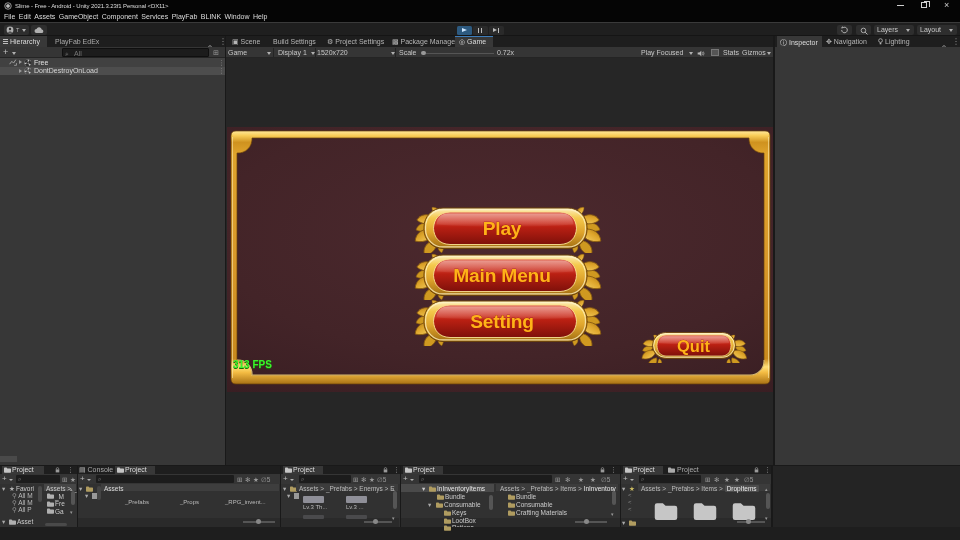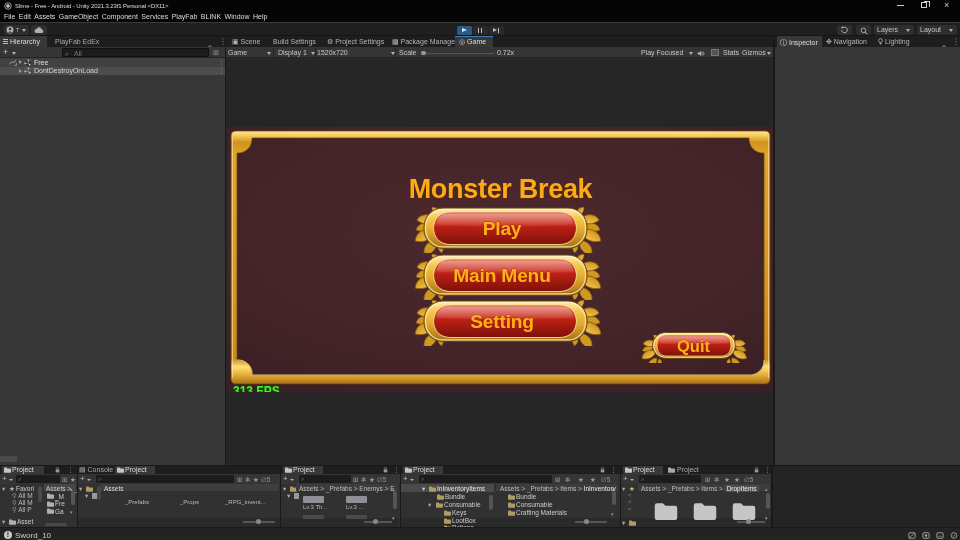--- a/index.html
+++ b/index.html
@@ -210,21 +210,20 @@
           </linearGradient>
         </defs>
         <path fill-rule="evenodd" fill="url(#goldv)" stroke="#6b420c" stroke-width="0.7" d="
           M9,4 H538 Q543,4 543,9 V252 Q543,257 538,257 H9 Q4,257 4,252 V9 Q4,4 9,4 Z
           M25,11 H522 A14,14 0 0 0 537,26 V233 A14,14 0 0 1 522,248 H25 A14,14 0 0 0 10,233 V26 A14,14 0 0 0 25,11 Z"></path>
         <path fill="none" stroke="#ffe9a0" stroke-width="1.1" d="M10,233 A14,14 0 0 1 25,248 H522 A14,14 0 0 0 537,233" opacity="0.7"></path>
         <path fill="none" stroke="#fff3bc" stroke-width="1" d="M5.5,10 V251" opacity="0.55"></path>
         <path fill="none" stroke="#fff3bc" stroke-width="1" d="M541.5,10 V251" opacity="0.55"></path>
       </svg>
 
-      <div class="abs" style="left:0;top:47px;width:547px;text-align:center;font-weight:bold;font-size:27px;color:#fbab16;text-shadow:0 1.5px 1px #5a2408;letter-spacing:-0.3px;">Monster Break</div>
 
       <svg class="abs" style="width:0;height:0;">
         <defs>
           <linearGradient id="bgold" x1="0" y1="0" x2="0" y2="1">
             <stop offset="0" stop-color="#fdeebe"></stop>
               <stop offset="0.25" stop-color="#f4c94c"></stop>
               <stop offset="0.6" stop-color="#dfa42c"></stop>
               <stop offset="1" stop-color="#a26e12"></stop>
           </linearGradient>
           <linearGradient id="bred" x1="0" y1="0" x2="0" y2="1">
@@ -283,21 +282,21 @@
       </svg>
       <svg class="abs" style="left:183.5px;top:172.3px" width="192" height="47">
         <use href="#bigbtn"></use>
         <text x="91" y="29.3" text-anchor="middle" font-family="Liberation Sans, sans-serif" font-size="19.2" font-weight="bold" fill="#ffb218" stroke="#8a1a04" stroke-width="0.4" paint-order="stroke" letter-spacing="-0.2">Setting</text>
       </svg>
       <svg class="abs" style="left:414px;top:203px" width="107" height="33">
         <use href="#qbtn"></use>
         <text x="52.5" y="21.8" text-anchor="middle" font-family="Liberation Sans, sans-serif" font-size="16.5" font-weight="bold" fill="#ffb218" stroke="#8a1a04" stroke-width="0.4" paint-order="stroke">Quit</text>
       </svg>
 
-      <div class="abs" style="left:6px;top:257px;font-weight:bold;font-size:12px;color:#3cf32c;text-shadow:0 1px 0 #1a6a0a;">313 FPS</div>
+      <div class="abs" style="left:6px;top:232px;font-weight:bold;font-size:10px;color:#3cf32c;text-shadow:0 1px 0 #1a6a0a;">313 FPS</div>
     </div>
   </div>
 
   <div class="abs" style="left:775px;top:47px;width:185px;height:418px;background:#373737;"></div>
 
   <div class="abs" style="left:225px;top:36px;width:1px;height:429px;background:#191919;"></div>
   <div class="abs" style="left:773px;top:36px;width:2px;height:429px;background:#191919;"></div>
 
   <div class="abs" id="dock" style="left:0;top:465px;width:960px;height:62px;background:#242424;">
 
@@ -561,34 +560,14 @@
     <div class="abs" style="left:746px;top:54px;width:5px;height:5px;border-radius:50%;background:#888;"></div>
 
     <div class="abs" style="left:76.5px;top:0;width:1px;height:62px;background:#191919;"></div>
     <div class="abs" style="left:280px;top:0;width:1px;height:62px;background:#191919;"></div>
     <div class="abs" style="left:399.5px;top:0;width:1.5px;height:62px;background:#191919;"></div>
     <div class="abs" style="left:620px;top:0;width:1px;height:62px;background:#191919;"></div>
     <div class="abs" style="left:771px;top:0;width:1.5px;height:62px;background:#191919;"></div>
     <div class="abs" style="left:0;top:0;width:960px;height:1px;background:#191919;"></div>
   </div>
 
-  <div class="abs" style="left:0;top:527px;width:960px;height:13px;background:#232323;border-top:1px solid #1a1a1a;">
-    <div class="abs" style="left:4px;top:2.5px;width:8px;height:8px;border-radius:50%;background:#c8c8c8;color:#282828;font-size:7px;line-height:8px;text-align:center;font-weight:bold;">!</div>
-    <div class="abs txt" style="left:15px;top:2.5px;font-size:8px;color:#cccccc;">Sword_10</div>
-    <svg class="abs" style="left:908px;top:3.5px" width="8" height="7" viewBox="0 0 10 9">
-        <rect x="1" y="1" width="8" height="7" rx="1" fill="none" stroke="#a8a8a8" stroke-width="1.2"></rect>
-        <path d="M1 8 L9 1" stroke="#a8a8a8" stroke-width="1"></path>
-      </svg>
-    <svg class="abs" style="left:922px;top:3.5px" width="8" height="7" viewBox="0 0 10 9">
-        <rect x="1" y="1" width="8" height="7" rx="1" fill="none" stroke="#a8a8a8" stroke-width="1.2"></rect>
-        <circle cx="5" cy="4.5" r="1.6" fill="#a8a8a8"></circle>
-      </svg>
-    <svg class="abs" style="left:936px;top:3.5px" width="8" height="7" viewBox="0 0 10 9">
-        <rect x="1" y="1" width="8" height="7" rx="1" fill="none" stroke="#a8a8a8" stroke-width="1.2"></rect>
-        <path d="M2 7 Q5 3 8 7" stroke="#8a8a8a" fill="none" stroke-width="1"></path>
-      </svg>
-    <svg class="abs" style="left:950px;top:3.5px" width="8" height="7" viewBox="0 0 10 10">
-        <circle cx="5" cy="5" r="4" fill="none" stroke="#a8a8a8" stroke-width="1.2"></circle>
-        <path d="M3 5 L4.5 6.5 L7 3.5" stroke="#8a8a8a" fill="none" stroke-width="1.2"></path>
-      </svg>
-  </div>
 
 </div>
 
 </body></html>

